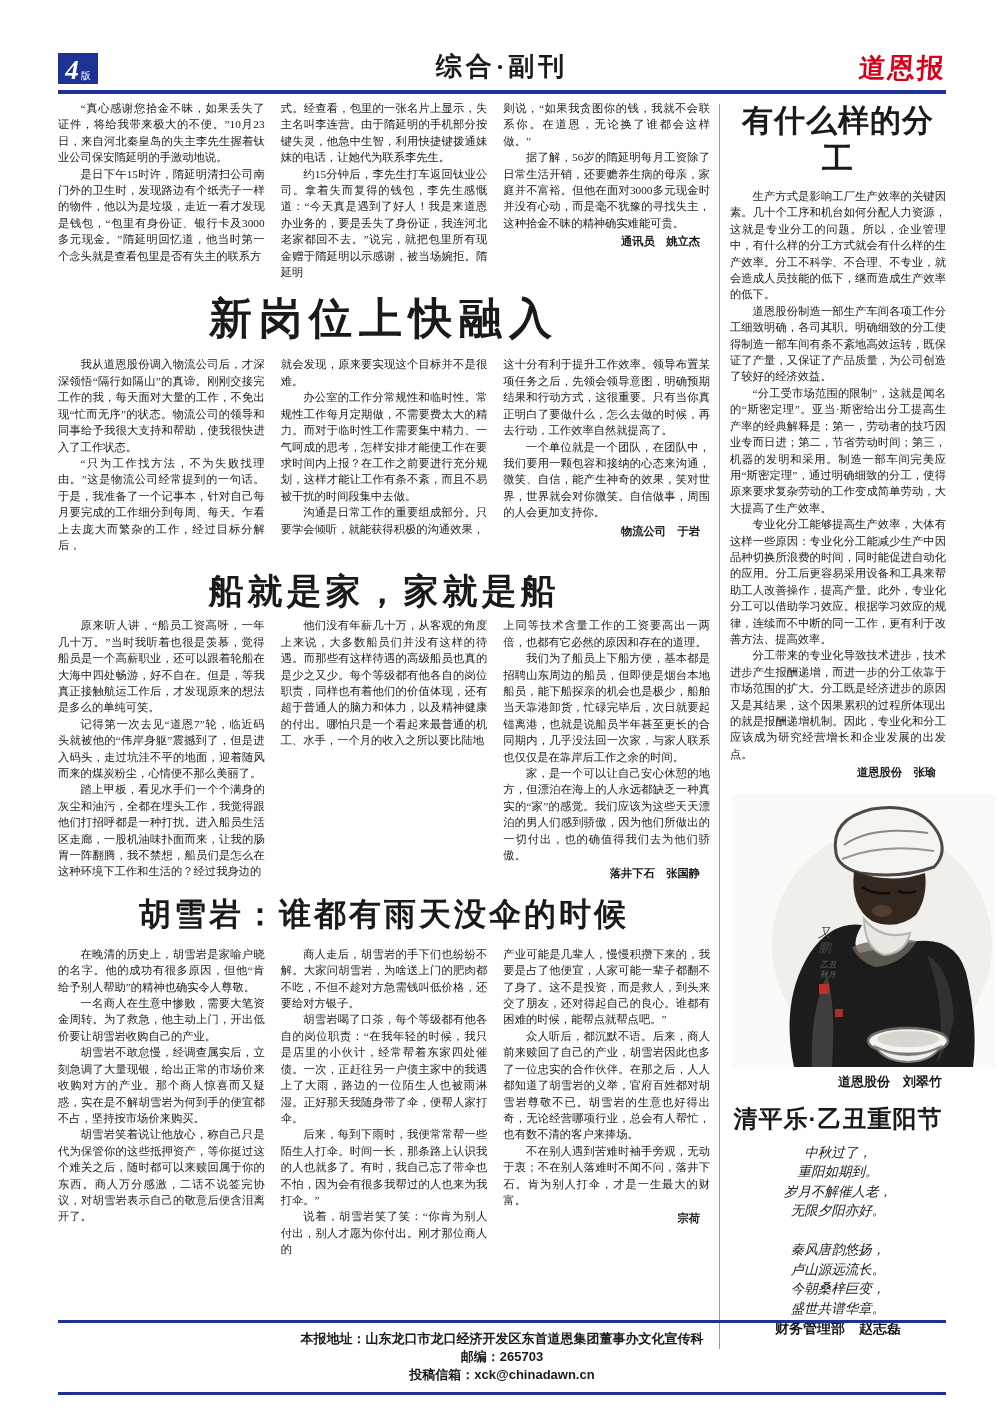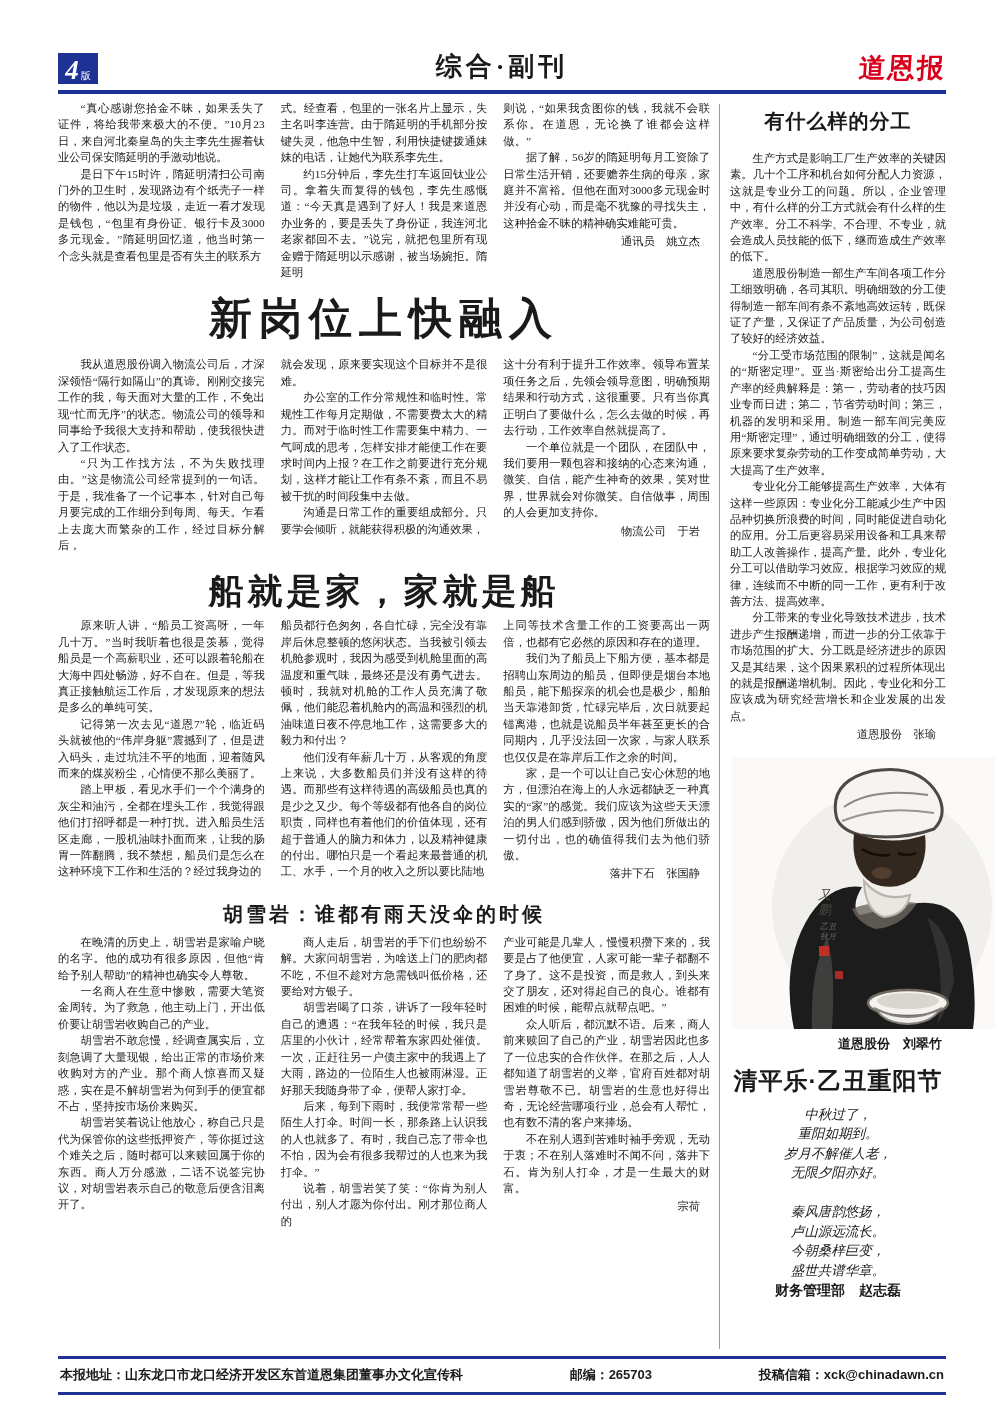--- a/index.html
+++ b/index.html
@@ -30,48 +30,48 @@
   .main-left { width:652px; flex:none; }
   .v-rule { flex:none; width:1px; background:#9a9a9a; margin:4px 10px 0 9px; }
   .rail { flex:1; min-width:0; }
   
   .headline { font-family:"Liberation Sans","DejaVu Sans",sans-serif; font-weight:bold;
     text-align:center; margin:0; }
   .hl-a1 { font-size:49px; line-height:60px; color:#dc0f15; letter-spacing:1px; margin:8px 0 16px; font-weight:900; }
   .hl-a2 { font-size:43px; line-height:52px; letter-spacing:7px; margin:12px 0 12px; }
   .hl-a3 { font-size:35px; line-height:48px; letter-spacing:4px; margin:14px 0 2px; }
   .subtitle-a3 { text-align:center; font-size:17px; margin:2px 0 12px; font-family:"Liberation Serif",serif; }
-  .hl-a4 { font-size:20px; line-height:40px; letter-spacing:3px; margin:12px 0 0; }
+  .hl-a4 { font-size:32px; line-height:40px; letter-spacing:3px; margin:12px 0 12px; }
   .cols { display:flex; gap:16px;justify-content:center; }
   .col { flex:1; min-width:0; }
   .para { margin:0; font-size:11.3px; line-height:16.4px; text-align:justify; }
   .para.indent { text-indent:2em; }
   .para.cont { text-indent:0; }
   .para.byline { text-align:right; text-indent:0;
-    font-family:"Liberation Sans","DejaVu Sans",sans-serif; font-weight:normal;
+    font-family:"Liberation Sans","DejaVu Sans",sans-serif; font-weight:bold;
     padding-right:10px; margin-top:2px; }
   
   .rail-headline { font-family:"Liberation Sans","DejaVu Sans",sans-serif; font-weight:bold;
-    font-size:20px; line-height:38px; text-align:center; margin:2px 0 10px; letter-spacing:1px; }
+    font-size:31px; line-height:38px; text-align:center; margin:2px 0 10px; letter-spacing:1px; }
   .painting-wrap { margin-top:14px; width:263px; margin-right:-53px; margin-left:2px; }
   .painting-wrap svg { display:block; }
   .painting-caption { text-align:right; font-family:"Liberation Sans","DejaVu Sans",sans-serif;
     font-weight:bold; font-size:13px; margin:6px 0 0; padding-right:4px; }
   .poem-title { font-family:"Liberation Sans","DejaVu Sans",sans-serif; font-weight:bold;
     font-size:24px; text-align:center; margin:12px 0 8px; letter-spacing:1px; }
   .poem-line { text-align:center; font-size:13.5px; line-height:19.5px;
     font-family:"Liberation Serif",serif; font-style:italic; }
   .poem-byline { text-align:center; font-family:"Liberation Sans","DejaVu Sans",sans-serif;
     font-weight:bold; font-size:14px; font-style:normal; margin-top:2px; }
   
   .footer { position:absolute; left:58px; right:56px; bottom:18px;
     border-top:3px solid #1e3296; border-bottom:3px solid #1e3296;
     display:flex; align-items:center; justify-content:space-between;
     padding:7px 2px 8px 2px;
-    font-family:"Liberation Sans","DejaVu Sans",sans-serif; font-weight:bold; font-size:13px; }
+    font-family:"Liberation Sans","DejaVu Sans",sans-serif; font-weight:bold; font-size:13px;flex-direction:column; }
 </style>
 </head>
 <body>
 
 <div class="page">
 
   <div class="header">
     <div class="page-badge">
       <span class="num">4</span>
       <span class="ban">版</span>
@@ -124,21 +124,20 @@
 
       <section>
         <h1 class="headline hl-a3">船就是家，家就是船</h1>
         <div class="cols">
             <div class="col">
               <p class="para indent">原来听人讲，“船员工资高呀，一年几十万。”当时我听着也很是羡慕，觉得船员是一个高薪职业，还可以跟着轮船在大海中四处畅游，好不自在。但是，等我真正接触航运工作后，才发现原来的想法是多么的单纯可笑。</p>
               <p class="para indent">记得第一次去见“道恩7”轮，临近码头就被他的“伟岸身躯”震撼到了，但是进入码头，走过坑洼不平的地面，迎着随风而来的煤炭粉尘，心情便不那么美丽了。</p>
               <p class="para indent">踏上甲板，看见水手们一个个满身的灰尘和油污，全都在埋头工作，我觉得跟他们打招呼都是一种打扰。进入船员生活区走廊，一股机油味扑面而来，让我的肠胃一阵翻腾，我不禁想，船员们是怎么在这种环境下工作和生活的？经过我身边的</p>
             </div>
             <div class="col">
-              <p class="para cont">船员都行色匆匆，各自忙碌，完全没有靠岸后休息整顿的悠闲状态。当我被引领去机舱参观时，我因为感受到机舱里面的高温度和重气味，最终还是没有勇气进去。顿时，我就对机舱的工作人员充满了敬佩，他们能忍着机舱内的高温和强烈的机油味道日夜不停息地工作，这需要多大的毅力和付出？</p>
               <p class="para indent">他们没有年薪几十万，从客观的角度上来说，大多数船员们并没有这样的待遇。而那些有这样待遇的高级船员也真的是少之又少。每个等级都有他各自的岗位职责，同样也有着他们的价值体现，还有超于普通人的脑力和体力，以及精神健康的付出。哪怕只是一个看起来最普通的机工、水手，一个月的收入之所以要比陆地</p>
             </div>
             <div class="col">
               <p class="para cont">上同等技术含量工作的工资要高出一两倍，也都有它必然的原因和存在的道理。</p>
               <p class="para indent">我们为了船员上下船方便，基本都是招聘山东周边的船员，但即便是烟台本地船员，能下船探亲的机会也是极少，船舶当天靠港卸货，忙碌完毕后，次日就要起锚离港，也就是说船员半年甚至更长的合同期内，几乎没法回一次家，与家人联系也仅仅是在靠岸后工作之余的时间。</p>
               <p class="para indent">家，是一个可以让自己安心休憩的地方，但漂泊在海上的人永远都缺乏一种真实的“家”的感觉。我们应该为这些天天漂泊的男人们感到骄傲，因为他们所做出的一切付出，也的确值得我们去为他们骄傲。</p>
               <p class="para byline">落井下石　张国静</p>
             </div>
           </div>
       </section>
@@ -147,21 +146,21 @@
         <h1 class="headline hl-a4">胡雪岩：谁都有雨天没伞的时候</h1>
         <div class="cols">
             <div class="col">
               <p class="para indent">在晚清的历史上，胡雪岩是家喻户晓的名字。他的成功有很多原因，但他“肯给予别人帮助”的精神也确实令人尊敬。</p>
               <p class="para indent">一名商人在生意中惨败，需要大笔资金周转。为了救急，他主动上门，开出低价要让胡雪岩收购自己的产业。</p>
               <p class="para indent">胡雪岩不敢怠慢，经调查属实后，立刻急调了大量现银，给出正常的市场价来收购对方的产业。那个商人惊喜而又疑惑，实在是不解胡雪岩为何到手的便宜都不占，坚持按市场价来购买。</p>
               <p class="para indent">胡雪岩笑着说让他放心，称自己只是代为保管你的这些抵押资产，等你挺过这个难关之后，随时都可以来赎回属于你的东西。商人万分感激，二话不说签完协议，对胡雪岩表示自己的敬意后便含泪离开了。</p>
             </div>
             <div class="col">
               <p class="para indent">商人走后，胡雪岩的手下们也纷纷不解。大家问胡雪岩，为啥送上门的肥肉都不吃，不但不趁对方急需钱叫低价格，还要给对方银子。</p>
-              <p class="para indent">胡雪岩喝了口茶，讲诉了一段年轻时自己的遭遇：“在我年轻的时候，我只是店里的小伙计，经常帮着东家四处催债。一次，正赶往另一户债主家中的我遇上了大雨，路边的一位陌生人也被雨淋湿。正好那天我随身带了伞，便帮人家打伞。</p>
+              <p class="para indent">胡雪岩喝了口茶，每个等级都有他各自的岗位职责：“在我年轻的时候，我只是店里的小伙计，经常帮着东家四处催债。一次，正赶往另一户债主家中的我遇上了大雨，路边的一位陌生人也被雨淋湿。正好那天我随身带了伞，便帮人家打伞。</p>
               <p class="para indent">后来，每到下雨时，我便常常帮一些陌生人打伞。时间一长，那条路上认识我的人也就多了。有时，我自己忘了带伞也不怕，因为会有很多我帮过的人也来为我打伞。”</p>
               <p class="para indent">说着，胡雪岩笑了笑：“你肯为别人付出，别人才愿为你付出。刚才那位商人的</p>
             </div>
             <div class="col">
               <p class="para cont">产业可能是几辈人，慢慢积攒下来的，我要是占了他便宜，人家可能一辈子都翻不了身了。这不是投资，而是救人，到头来交了朋友，还对得起自己的良心。谁都有困难的时候，能帮点就帮点吧。”</p>
               <p class="para indent">众人听后，都沉默不语。后来，商人前来赎回了自己的产业，胡雪岩因此也多了一位忠实的合作伙伴。在那之后，人人都知道了胡雪岩的义举，官府百姓都对胡雪岩尊敬不已。胡雪岩的生意也好得出奇，无论经营哪项行业，总会有人帮忙，也有数不清的客户来捧场。</p>
               <p class="para indent">不在别人遇到苦难时袖手旁观，无动于衷；不在别人落难时不闻不问，落井下石。肯为别人打伞，才是一生最大的财富。</p>
               <p class="para byline">宗荷</p>
             </div>
           </div>

